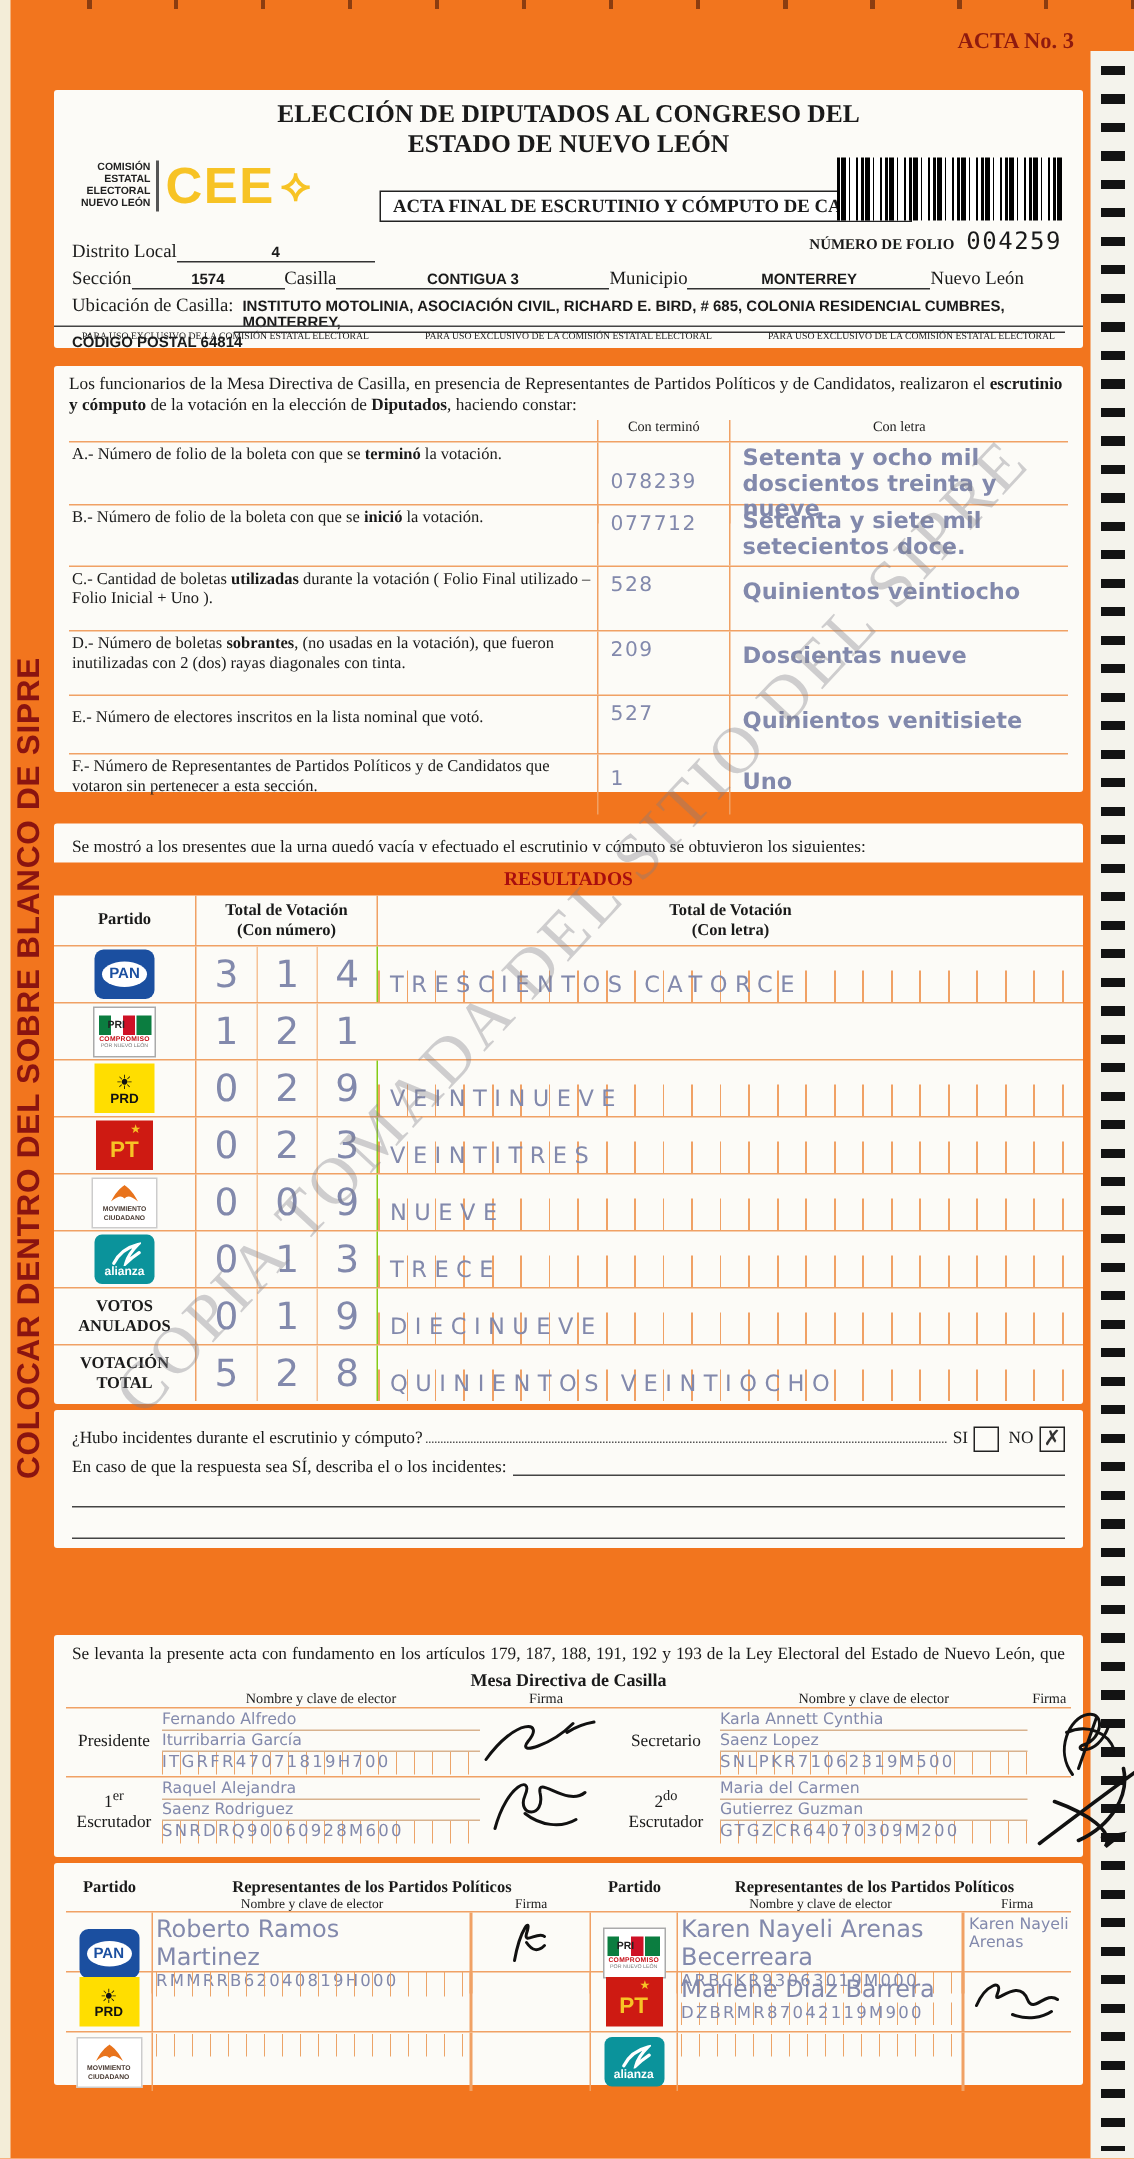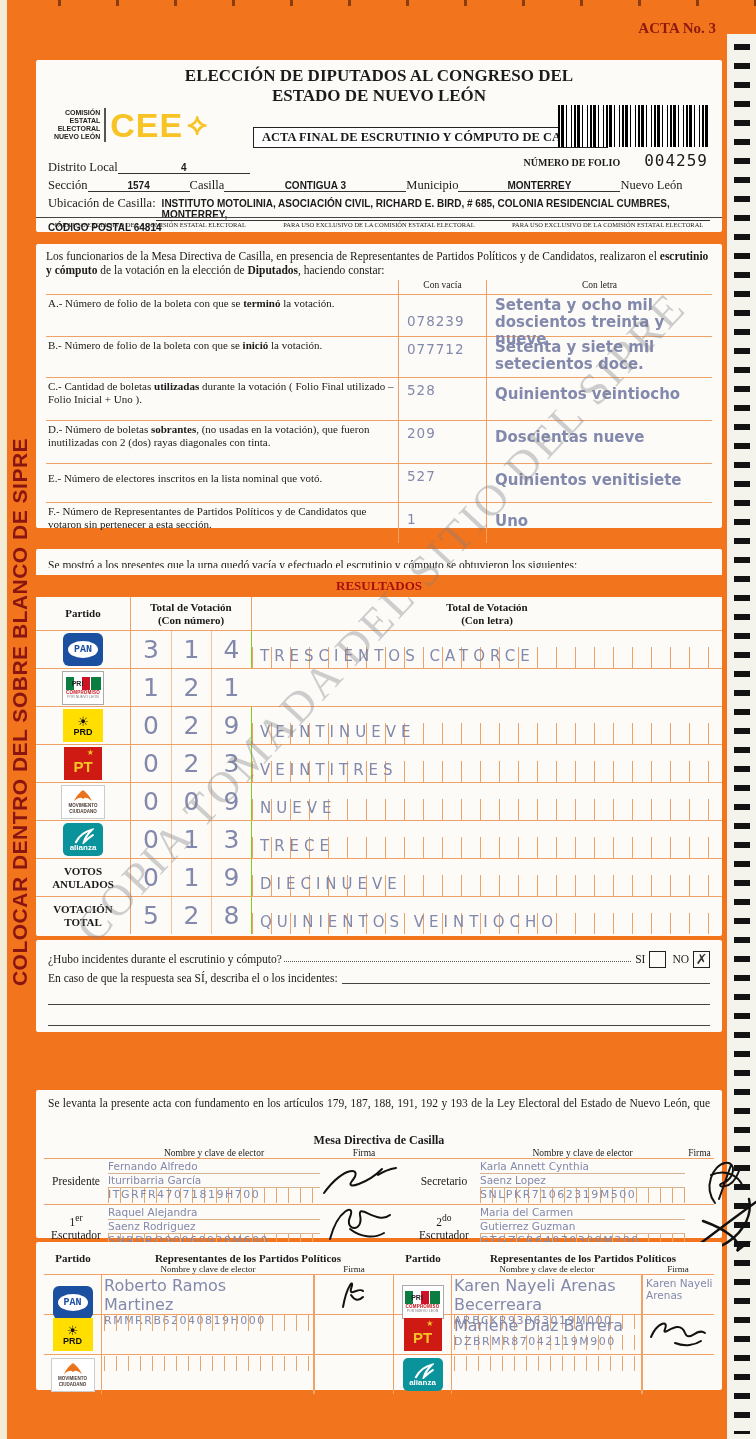--- a/index.html
+++ b/index.html
@@ -28,21 +28,21 @@
   .cee-org{font-family:"Liberation Sans",sans-serif;font-weight:bold;font-size:7px;line-height:1.15;
         text-align:right;color:#222;}
   .cee-bar{width:2px;height:34px;background:#555;}
   .cee-word{font-family:"Liberation Sans",sans-serif;font-weight:bold;font-size:34px;color:#F7C325;
         letter-spacing:1px;line-height:1;}
   .cee-shape{font-size:30px;color:#F7C325;font-weight:bold;}
   .subtitle-box{position:absolute;left:205px;top:22px;border:1.5px solid #222;padding:2px 8px;
         font-weight:bold;font-size:12.5px;background:#fff;}
   .barcode{position:absolute;right:2px;top:0px;width:150px;height:42px;background:
      repeating-linear-gradient(90deg,#000 0 2px,#fff 2px 3px,#000 3px 6px,#fff 6px 8px,#000 8px 9px,#fff 9px 13px,#000 13px 14px,#fff 14px 16px);}
-  .folio-row{position:absolute;right:2px;top:46px;display:flex;align-items:baseline;gap:24px;}
+  .folio-row{position:absolute;right:2px;top:46px;display:flex;align-items:baseline;gap:8px;}
   .folio-label{font-weight:bold;font-size:10px;}
   .folio-value{font-family:"DejaVu Sans Mono",monospace;font-size:16px;letter-spacing:1px;}
   .field-line{display:flex;align-items:baseline;font-size:12.5px;margin-top:3px;}
   .fl-label{white-space:nowrap;}
   .fl-value{font-family:"Liberation Sans",sans-serif;font-weight:bold;font-size:10px;
         border-bottom:1px solid #333;text-align:center;padding:0 6px;}
   .footer-exclusive{position:absolute;left:0;right:0;bottom:4px;display:flex;justify-content:space-around;
         border-top:1px solid #444;padding-top:3px;font-size:6.5px;}
 
   
@@ -79,21 +79,21 @@
   .rcell-letra{border-left:1px solid #84cc16;position:relative;}
   .comb{position:absolute;left:0;right:0;bottom:0;height:21px;
         background:repeating-linear-gradient(90deg,#F0A165 0 1px,transparent 1px 19px);}
   .rwords{position:absolute;left:8px;bottom:3px;font-size:15px;letter-spacing:5px;white-space:nowrap;}
   .vlabel{font-weight:bold;font-size:11px;text-align:center;line-height:1.1;}
 
   
   .logo{display:flex;flex-direction:column;align-items:center;justify-content:center;box-sizing:border-box;}
   .logo-pan{width:40px;height:33px;background:#1B4FA0;border-radius:6px;}
   .logo-pan .oval{background:#fff;border-radius:50%;width:30px;height:17px;display:flex;align-items:center;
-        justify-content:center;font-family:Liberation Mono, monospace;font-weight:bold;font-size:10px;color:#1B4FA0;}
+        justify-content:center;font-family:Liberation Sans, sans-serif;font-weight:bold;font-size:10px;color:#1B4FA0;}
   .logo-pri{width:42px;height:34px;background:#fff;border:1px solid #aaa;font-family:"Liberation Sans",sans-serif;}
   .pri-top{display:flex;gap:1px;align-items:center;}
   .pri-flag{width:24px;height:13px;background:linear-gradient(90deg,#0B7D40 0 33%,#fff 33% 66%,#CE1126 66%);
         display:flex;align-items:center;justify-content:center;font-weight:bold;font-size:7px;color:#222;}
   .pri-nl{width:10px;height:13px;background:#0B7D40;}
   .pri-comp{color:#C61018;font-weight:bold;font-size:4.5px;letter-spacing:.2px;}
   .pri-sub{color:#777;font-size:3.5px;}
   .logo-prd{width:40px;height:33px;background:#FFDE00;font-family:"Liberation Sans",sans-serif;}
   .prd-sun{font-size:13px;color:#111;line-height:1;}
   .prd-word{font-weight:bold;font-size:9px;color:#111;line-height:1;}
@@ -113,21 +113,21 @@
       text-align:center;line-height:14px;font-size:14px;color:#333;font-family:"DejaVu Sans",sans-serif;}
   .desc-line{display:flex;align-items:flex-end;margin-top:7px;}
   .uline{flex:1;border-bottom:1px solid #444;margin-left:4px;}
   .blank-line{border-bottom:1px solid #444;margin-top:20px;}
 
   
   #p-legal{top:1090px;height:78px;padding:6px 12px;font-size:11.5px;line-height:1.25;text-align:justify;}
 
   
   #p-mesa{top:1110px;height:128px;padding:3px 8px 0 8px;}
-  .mesa-title{text-align:center;font-weight:bold;font-size:12px;margin-top:20px;}
+  .mesa-title{text-align:center;font-weight:bold;font-size:12px;}
   .mesa-cols{display:grid;grid-template-columns:64px 212px 88px 72px 205px 1fr;font-size:9.5px;text-align:center;}
   .mesa-row{display:grid;grid-template-columns:64px 212px 88px 72px 205px 1fr;border-top:1px solid #F0A165;}
   .mrole{display:flex;align-items:center;justify-content:center;font-size:11.5px;text-align:center;line-height:1.1;}
   .mname{position:relative;padding-top:1px;}
   .mname .nline{height:13px;border-bottom:1px solid #d8b28e;font-size:10.5px;line-height:12px;white-space:nowrap;}
   .clave-line{height:15px;position:relative;
         background:repeating-linear-gradient(90deg,#ECA468 0 1px,transparent 1px 12px);}
   .clave-line span{position:absolute;left:0;top:0;font-size:11px;letter-spacing:1.5px;white-space:nowrap;}
   .msig{position:relative;overflow:visible;}
   .msig svg{position:absolute;overflow:visible;}
@@ -211,21 +211,21 @@
     </div>
   </div>
 
   <div class="panel" id="p-items">
     <div class="intro">
       <span>Los funcionarios de la Mesa Directiva de Casilla, en presencia de Representantes de Partidos Políticos  y de Candidatos, realizaron el </span><b>escrutinio y cómputo</b><span> de la votación en la elección de </span><b>Diputados</b><span>, haciendo constar:</span>
     </div>
     <div class="itable">
       <div class="irow header" style="height:14px;">
         <div></div>
-        <div class="ihead">Con vacía</div>
+        <div class="ihead">Con terminó</div>
         <div class="ihead">Con letra</div>
       </div>
       <div class="irow" style="height:41px;">
         <div class="idesc"><span>A.- Número de folio de la boleta con que se </span><b>terminó</b><span> la votación.</span></div>
         <div class="inum">
             <span class="hw" style="padding-top:18px;">078239</span>
           </div>
         <div class="iletra">
             <span class="hw">Setenta y ocho mil doscientos treinta y nueve</span>
           </div>

